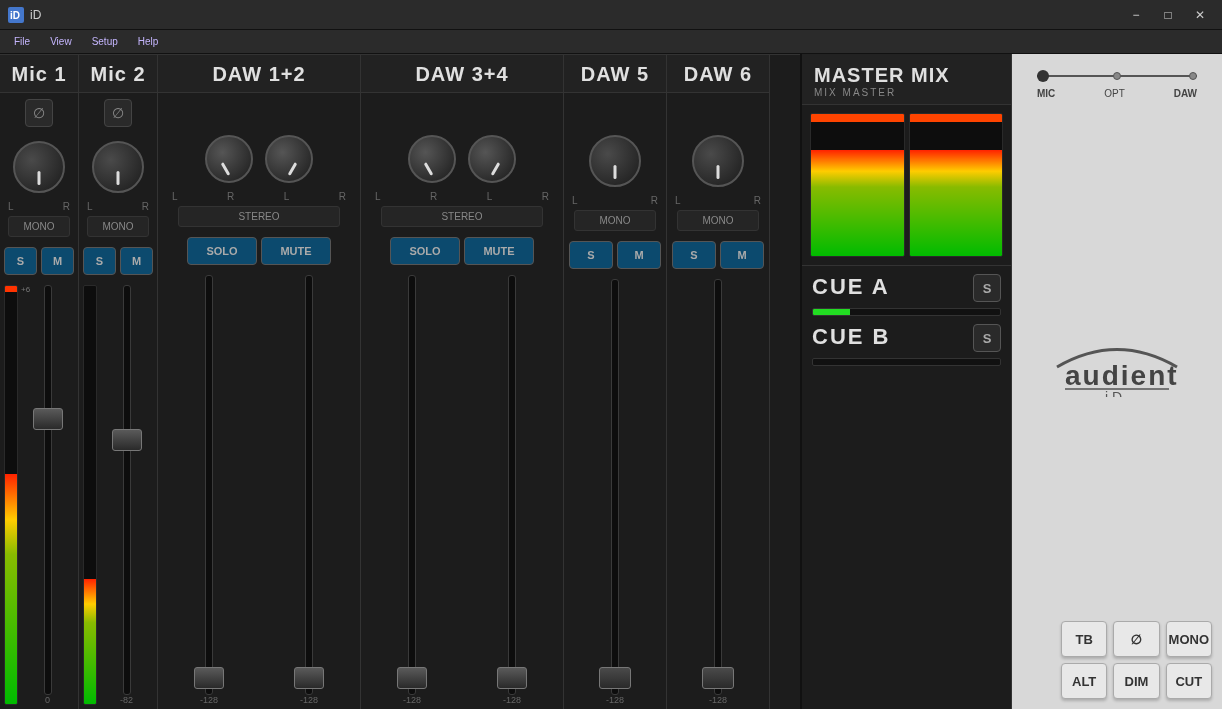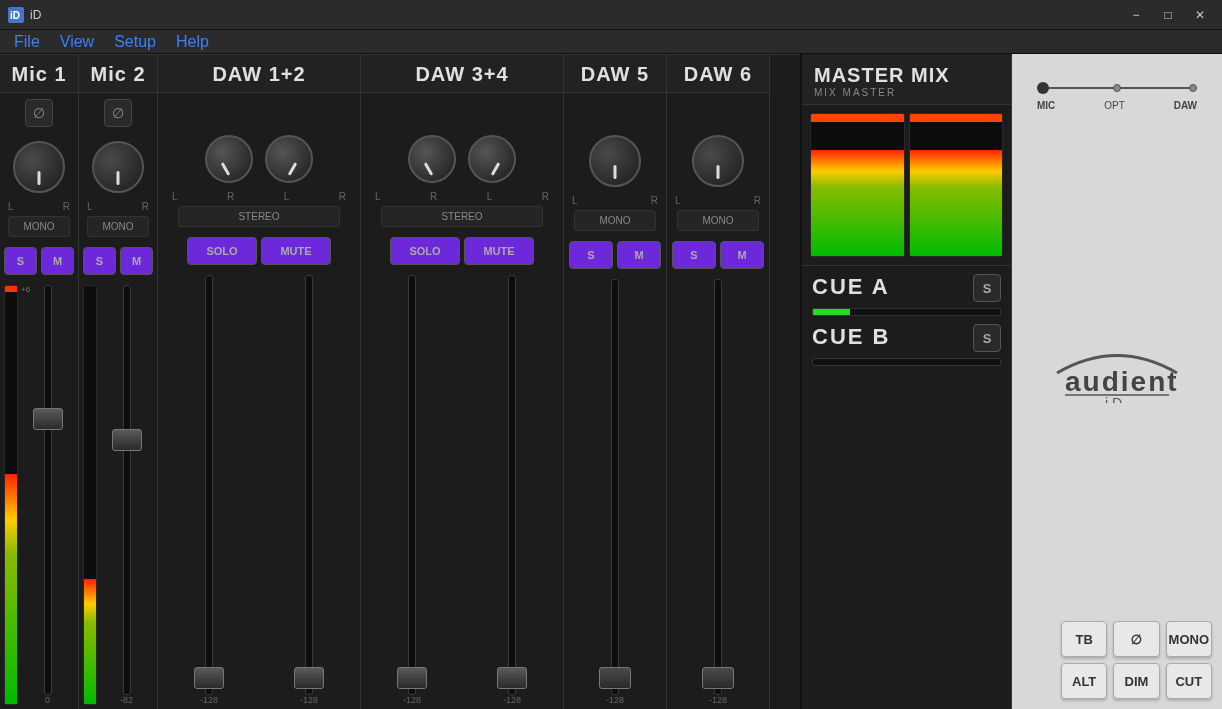--- a/index.html
+++ b/index.html
@@ -52,22 +52,22 @@
     .menu-bar {
       height: 24px;
       background: #2b2b2b;
       display: flex;
       align-items: center;
       padding: 0 4px;
       border-bottom: 1px solid #111;
     }
     .menu-item {
       padding: 2px 10px;
-      font-size: 16px;
-      color: #3b82f6;
+      font-size: 10px;
+      color: #c4b5fd;
       cursor: pointer;
     }
 
     
     .main-content {
       display: flex;
       height: calc(709px - 54px);
     }
 
     
@@ -213,21 +213,21 @@
       padding: 6px 4px;
       width: 100%;
       justify-content: center;
     }
     .sm-btn {
       flex: 1;
       max-width: 44px;
       height: 28px;
       border-radius: 4px;
       border: 1px solid #555;
-      background: #6d28d9;
+      background: #0c4a6e;
       color: #aaa;
       font-size: 11px;
       font-weight: bold;
       cursor: pointer;
       display: flex;
       align-items: center;
       justify-content: center;
     }
 
     
@@ -622,21 +622,21 @@
         <button class="cue-s-btn">S</button>
       </div>
       <div class="cue-meter">
         <div style="height:100%; width:0%; background:#22dd22;"></div>
       </div>
     </div>
   </div>
 
   <div class="right-panel">
 
-    <div style="padding: 24px 10px 4px; width:100%;">
+    <div style="padding: 12px 10px 4px; width:100%;">
       <div style="display:flex; flex-direction:column; align-items:center;">
         <div style="position:relative; width:160px; height:20px; display:flex; align-items:center;">
           <div style="height:2px; background:#555; width:100%;"></div>
 
           <div style="width:12px; height:12px; border-radius:50%; background:#333; position:absolute; left:0; top:50%; transform:translateY(-50%); cursor:pointer;"></div>
 
           <div style="width:8px; height:8px; border-radius:50%; background:#888; border:1px solid #555; position:absolute; left:50%; top:50%; transform:translate(-50%,-50%);"></div>
 
           <div style="width:8px; height:8px; border-radius:50%; background:#888; border:1px solid #555; position:absolute; right:0; top:50%; transform:translateY(-50%);"></div>
         </div>

